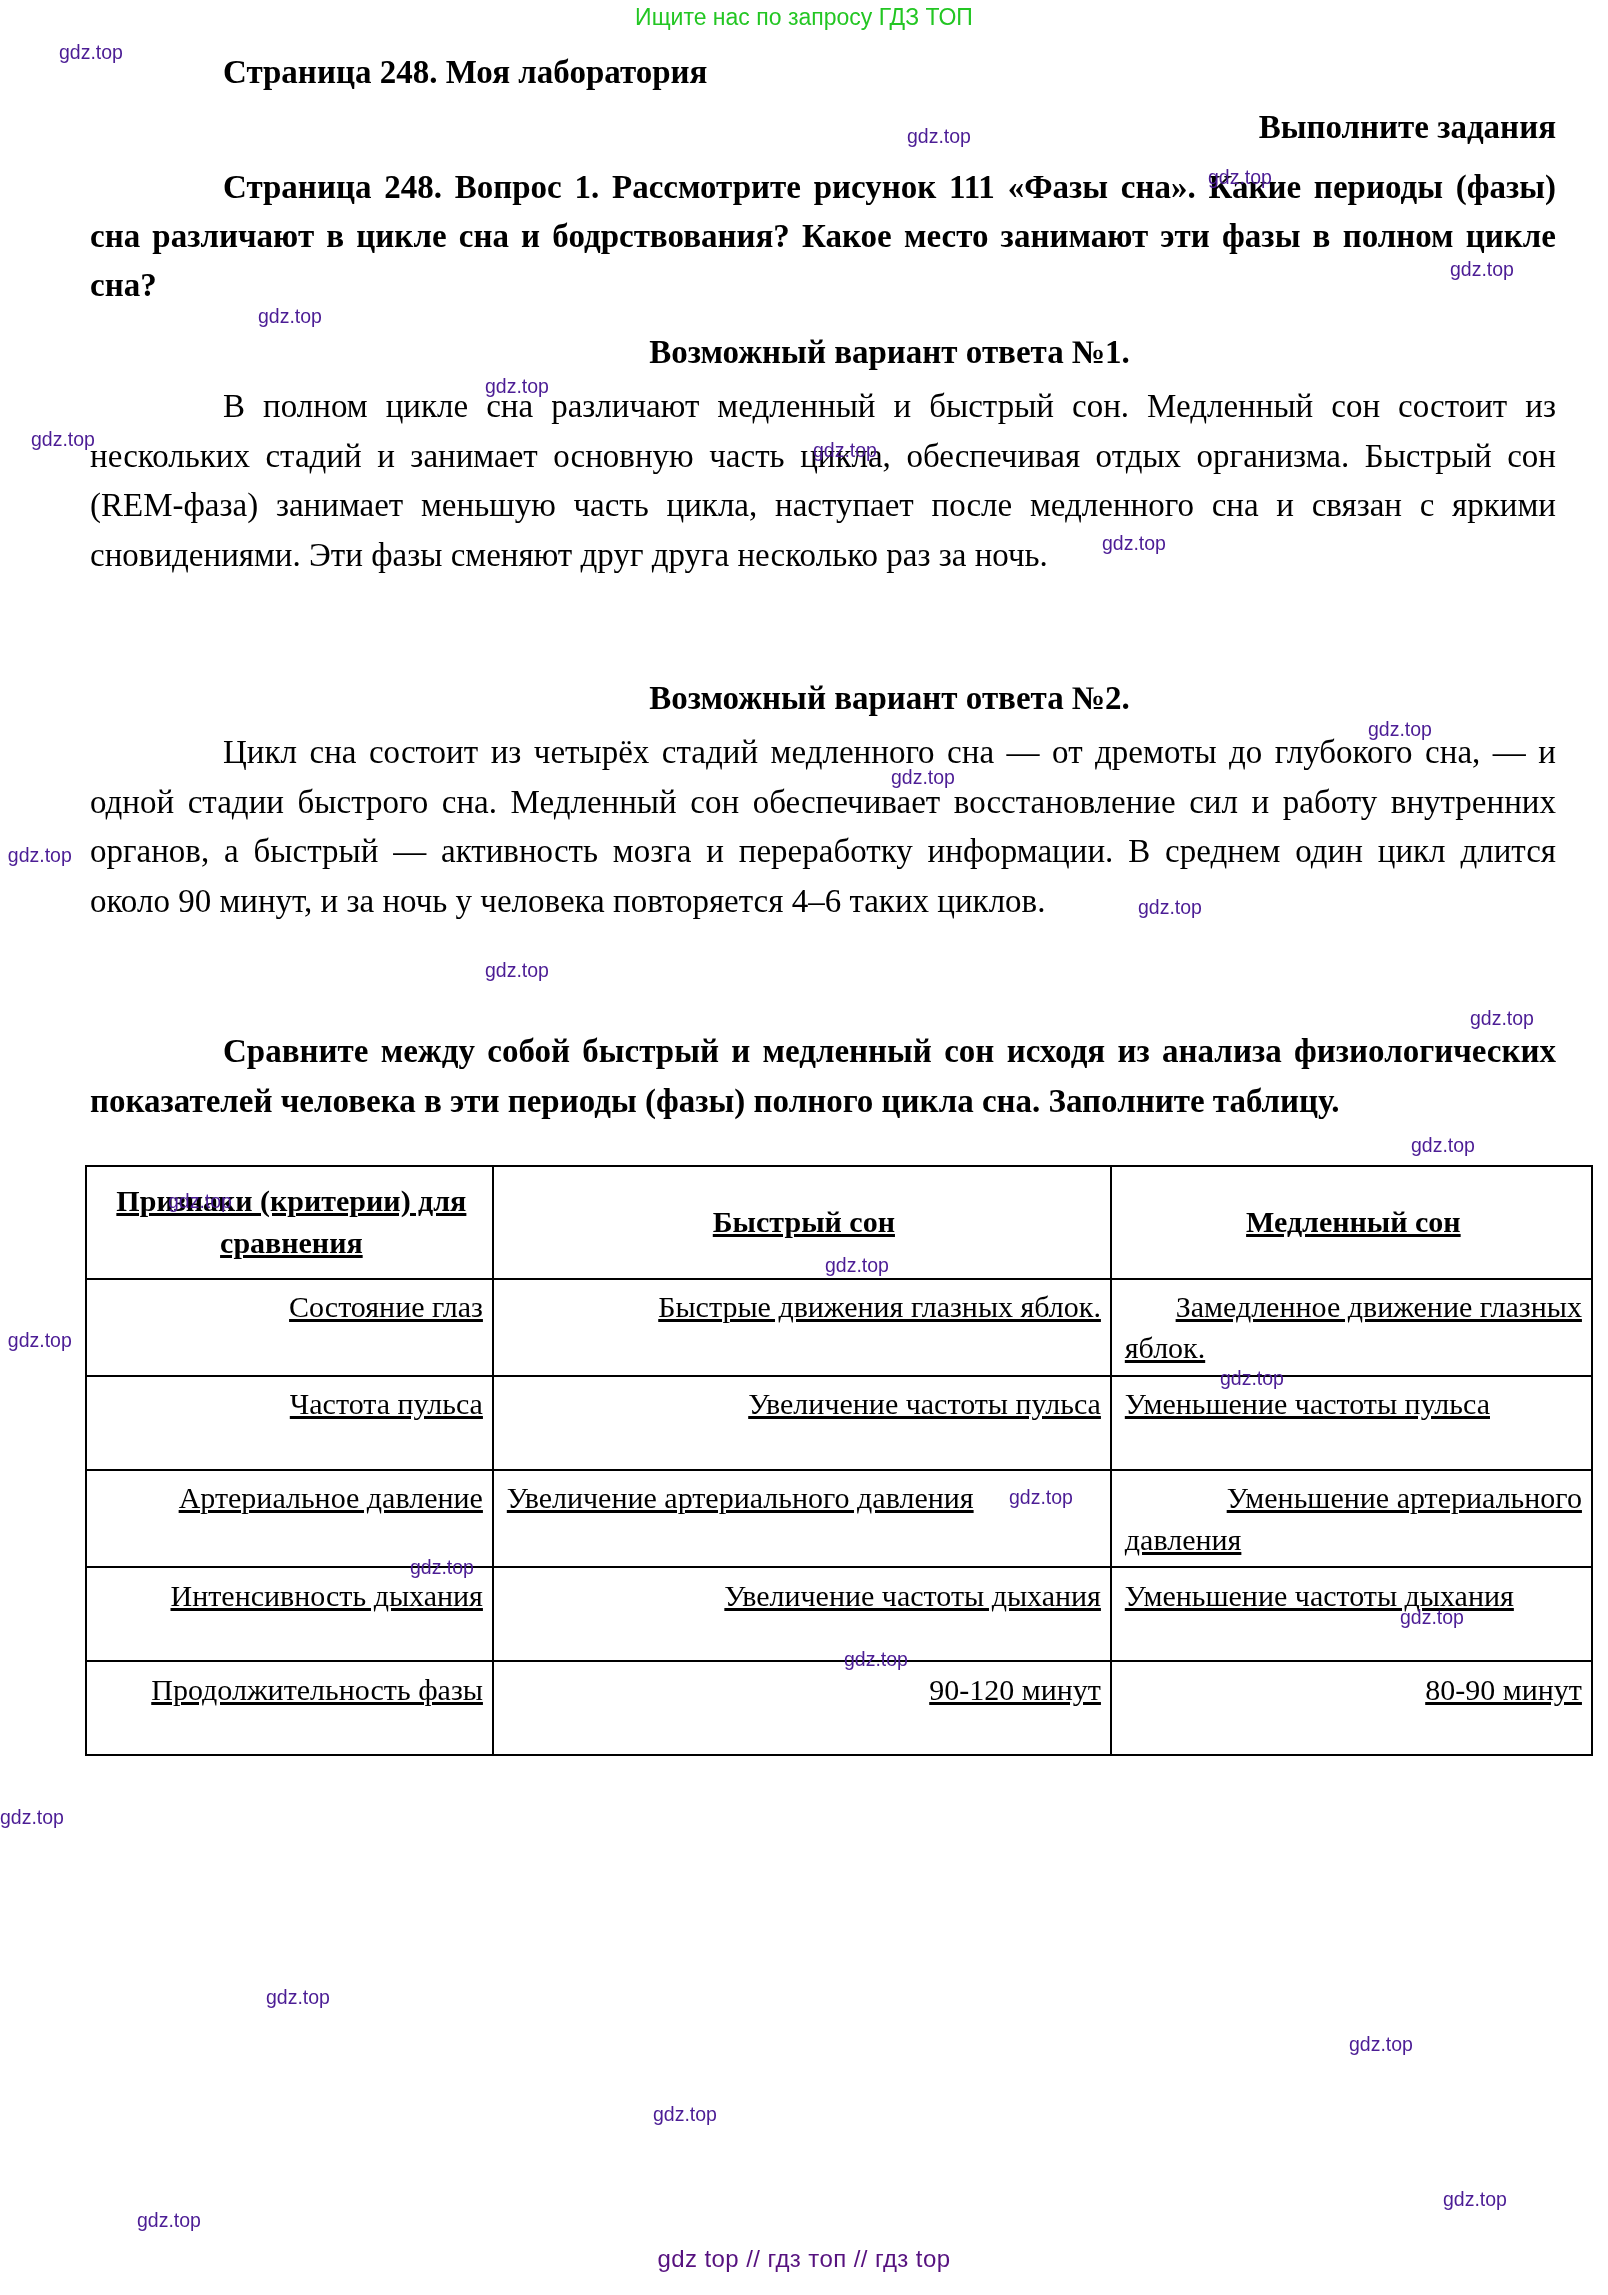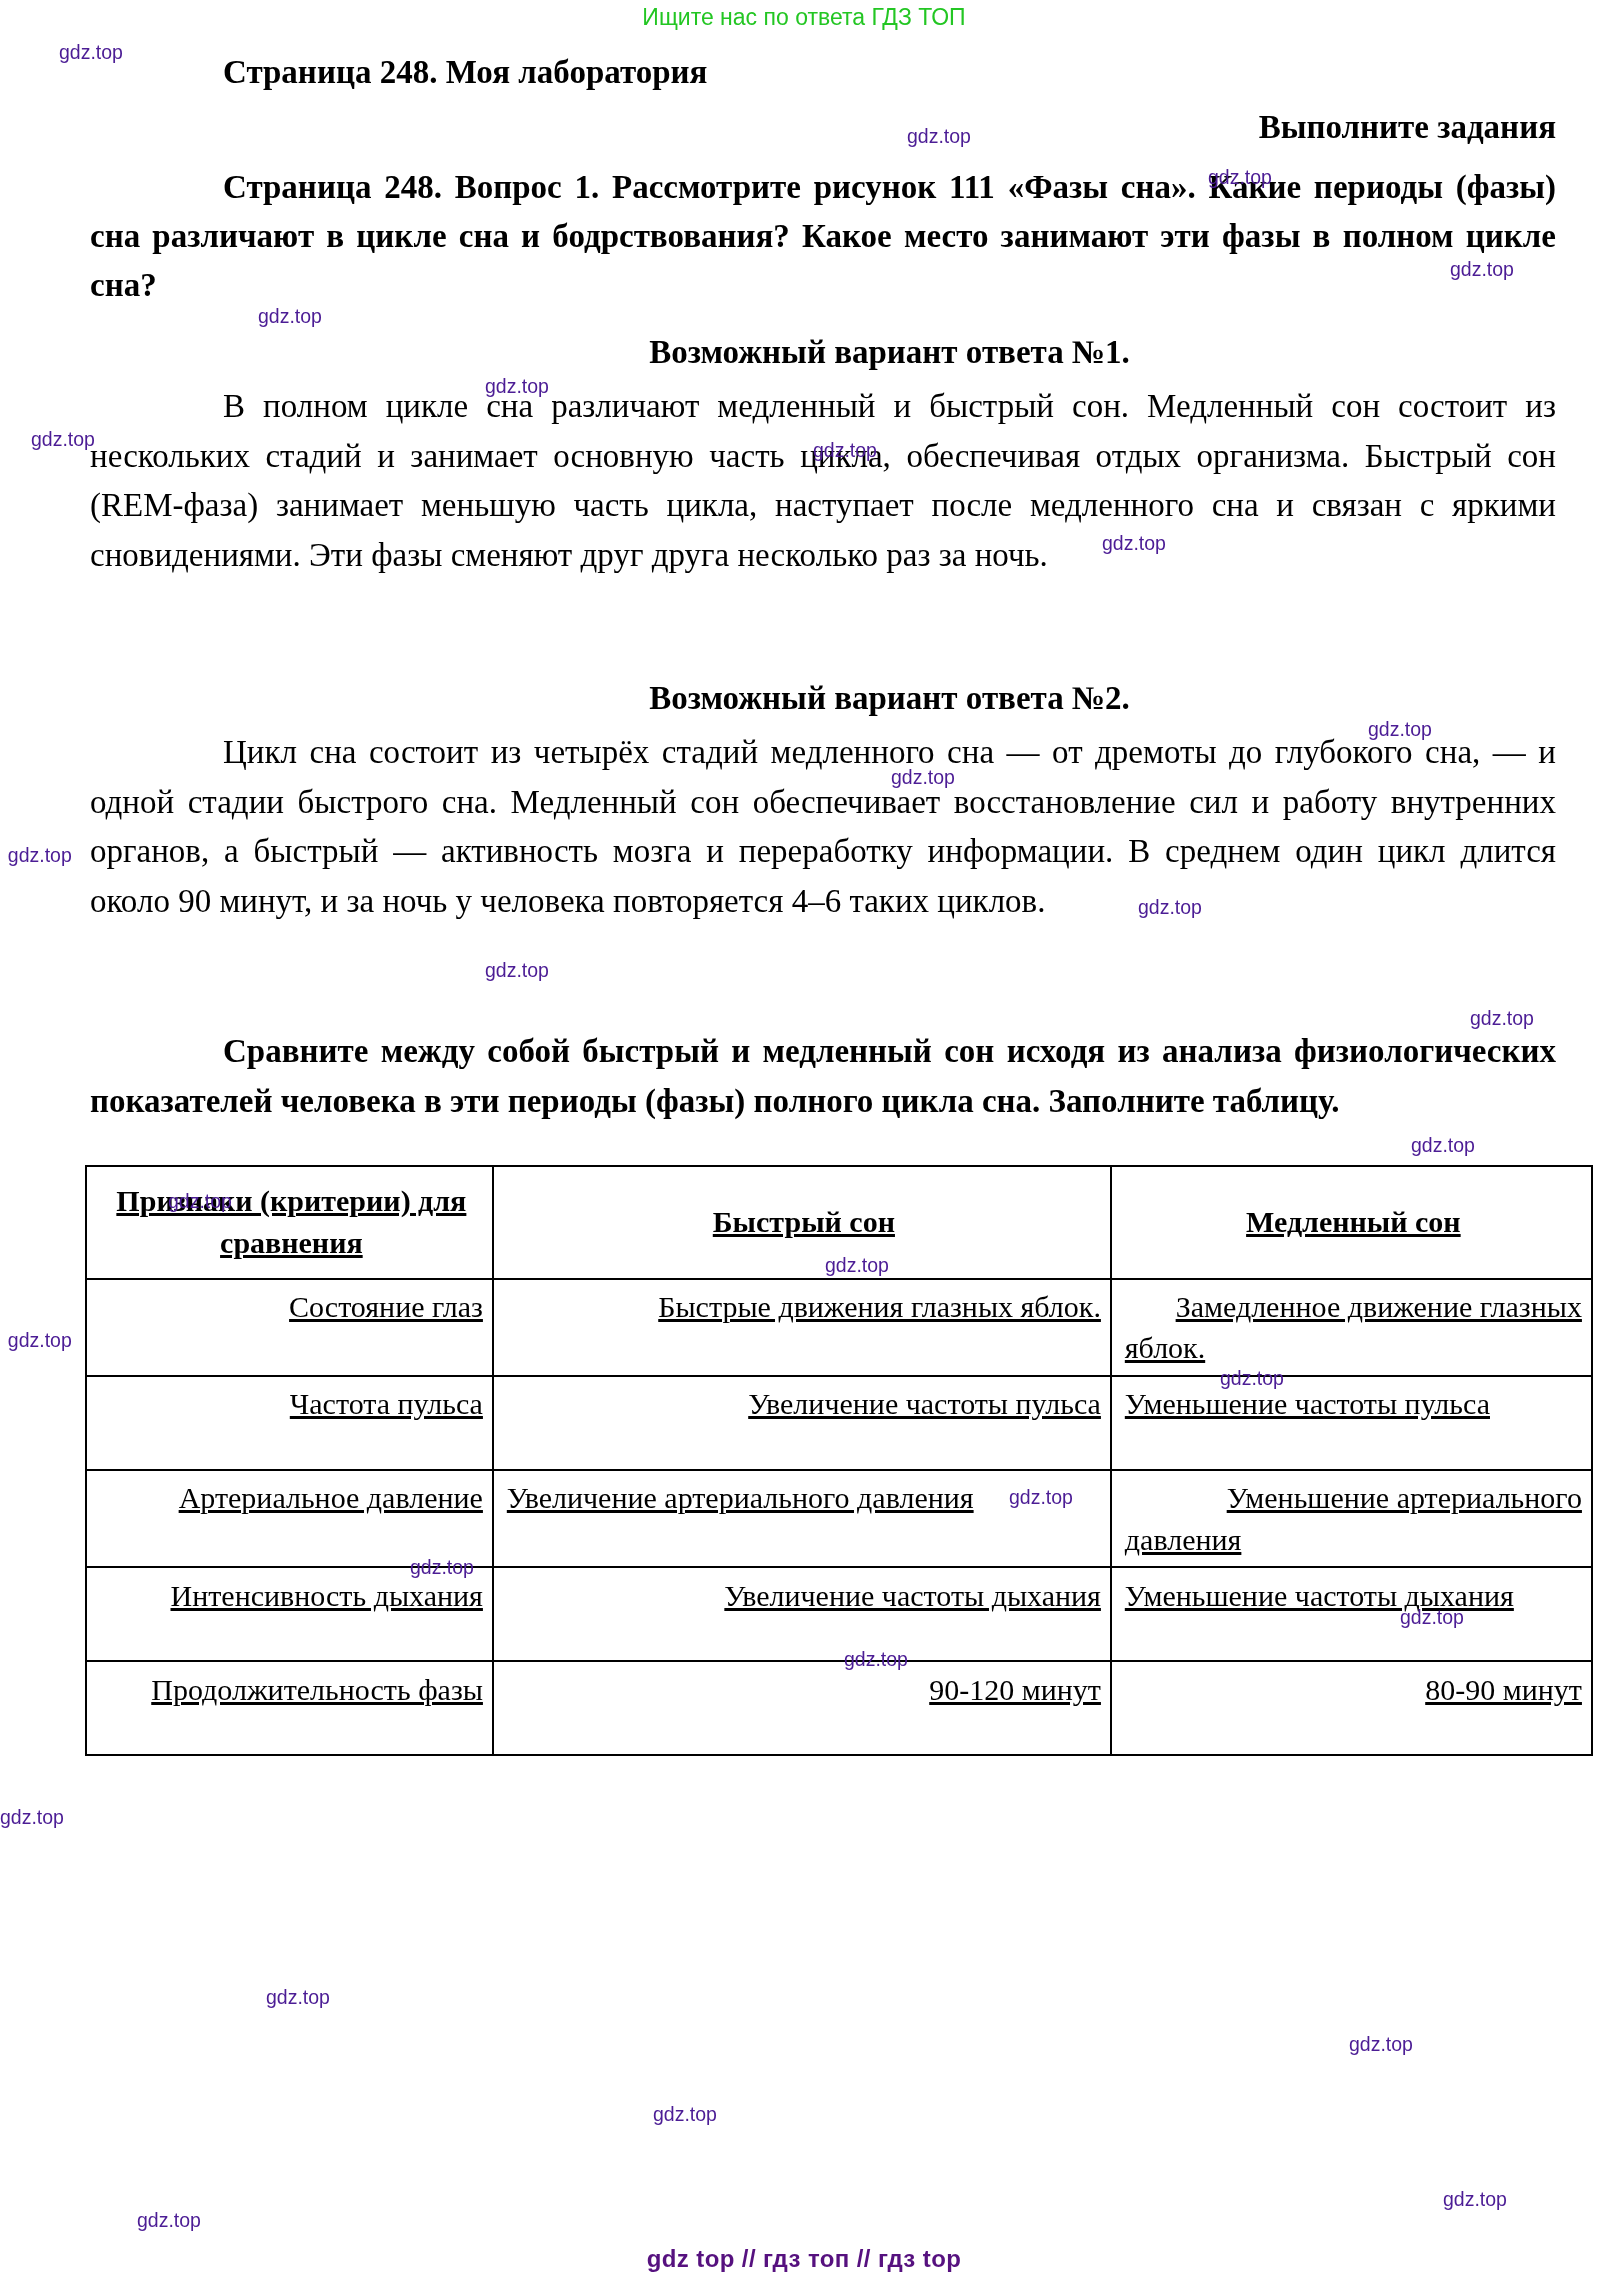--- a/index.html
+++ b/index.html
@@ -146,21 +146,20 @@
   td.justify { text-align: justify; text-align-last: left; border-radius: 22px; }
   .row-tall { height: 94px; }
 
   
   .footer {
     position: absolute;
     left: 0;
     top: 2245px;
     width: 1608px;
     text-align: center;
-    font-weight: bold;
   }
   .footer-text {
     font-family: "Liberation Sans", "DejaVu Sans", sans-serif;
     font-size: 24px;
     color: #56117f;
     letter-spacing: 0.4px;
   }
 
   
   .wm {
@@ -170,21 +169,21 @@
     color: #4c1d95;
     white-space: nowrap;
     pointer-events: none;
     z-index: 5;
   }
 </style>
 </head>
 <body>
 
 <div class="promo-bar">
-  <span class="promo-text" style="color: rgb(35, 198, 35);">Ищите нас по ответа ГДЗ ТОП</span>
+  <span class="promo-text" style="color: rgb(35, 198, 35);">Ищите нас по запросу ГДЗ ТОП</span>
 </div>
 
 <div class="page">
   <div class="content">
 
     <h2 class="heading">Страница 248. Моя лаборатория</h2>
 
     <h3 class="subheading">Выполните задания</h3>
 
     <p class="q-block">Страница 248. Вопрос 1. Рассмотрите рисунок 111 «Фазы сна». Какие периоды (фазы) сна различают в цикле сна и бодрствования? Какое место занимают эти фазы в полном цикле сна?</p>

